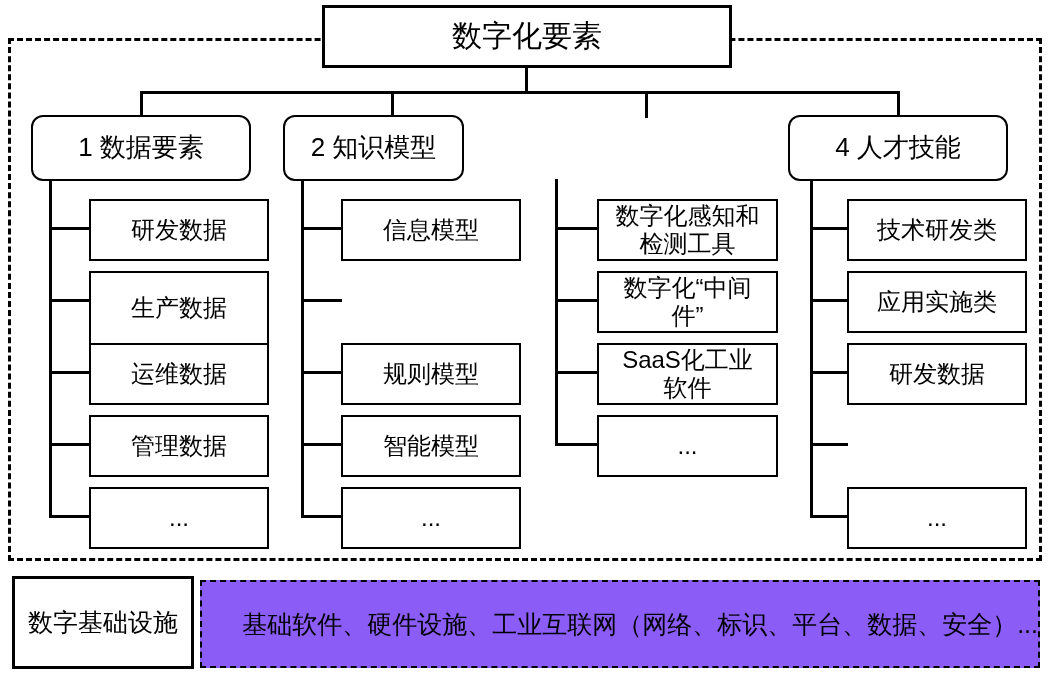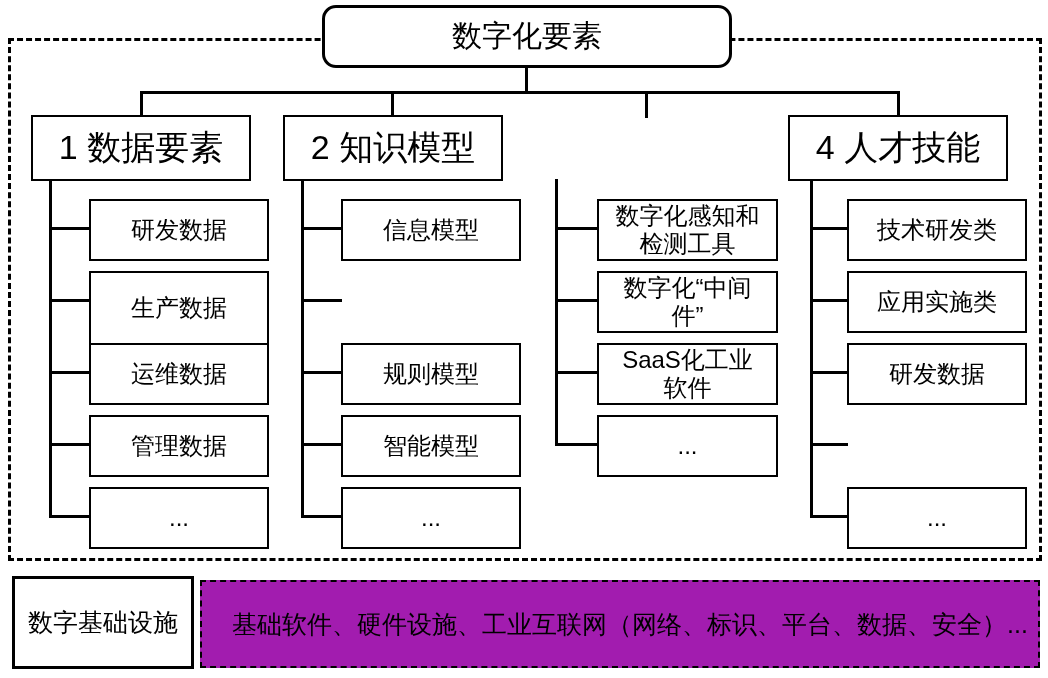--- a/index.html
+++ b/index.html
@@ -28,29 +28,29 @@
     text-align: center;
     z-index: 2;
     white-space: pre-line;
     line-height: 1.15;
   }
   .title-box {
     border-width: 3px;
     font-size: 30px;
     z-index: 3;
   }
-  .header-box { font-size: 34px; border-width: 2.5px; }
+  .header-box { font-size: 26px; border-width: 2.5px; border-radius: 12px; }
   .child-box  { font-size: 24px; }
   .infra-box  { border-width: 3px; font-size: 25px; }
   .dotted-box {
-    background: #a21caf;
+    background: #8b5cf6;
     border: 2px dashed #000000;
     display: flex;
     align-items: center;
-    justify-content: flex-start;
+    justify-content: flex-end;
     font-size: 25px;
     padding-left: 30px;
     z-index: 2;
     box-sizing: border-box;
   }
 </style>
 </head>
 <body>
 
 <div class="canvas">
@@ -87,24 +87,24 @@
   <div class="abs line" style="left:555px; top:299px; width:43px; height:3px;"></div>
   <div class="abs line" style="left:555px; top:371px; width:43px; height:3px;"></div>
   <div class="abs line" style="left:555px; top:443px; width:43px; height:3px;"></div>
 
   <div class="abs line" style="left:810px; top:227px; width:38px; height:3px;"></div>
   <div class="abs line" style="left:810px; top:299px; width:38px; height:3px;"></div>
   <div class="abs line" style="left:810px; top:371px; width:38px; height:3px;"></div>
   <div class="abs line" style="left:810px; top:443px; width:38px; height:3px;"></div>
   <div class="abs line" style="left:810px; top:515px; width:38px; height:3px;"></div>
 
-  <div class="abs box title-box" style="left:322px; top:5px; width:410px; height:63px;border-radius:14px;">数字化要素</div>
+  <div class="abs box title-box" style="left:322px; top:5px; width:410px; height:63px;">数字化要素</div>
 
   <div class="abs box header-box" style="left:31px;  top:115px; width:220px; height:66px;">1 数据要素</div>
-  <div class="abs box header-box" style="left:283px; top:115px; width:220px; height:66px;">2 知识模型</div>
+  <div class="abs box header-box" style="left:283px; top:115px; width:181px; height:66px;">2 知识模型</div>
   <div class="abs box header-box" style="left:788px; top:115px; width:220px; height:66px;">4 人才技能</div>
 
   <div class="abs box child-box" style="left:89px; top:199px; width:180px; height:62px;">研发数据</div>
   <div class="abs box child-box" style="left:89px; top:271px; width:180px; height:74px;">生产数据</div>
   <div class="abs box child-box" style="left:89px; top:343px; width:180px; height:62px;">运维数据</div>
   <div class="abs box child-box" style="left:89px; top:415px; width:180px; height:62px;">管理数据</div>
   <div class="abs box child-box" style="left:89px; top:487px; width:180px; height:62px;">...</div>
 
   <div class="abs box child-box" style="left:341px; top:199px; width:180px; height:62px;">信息模型</div>
   <div class="abs box child-box" style="left:341px; top:343px; width:180px; height:62px;">规则模型</div>

